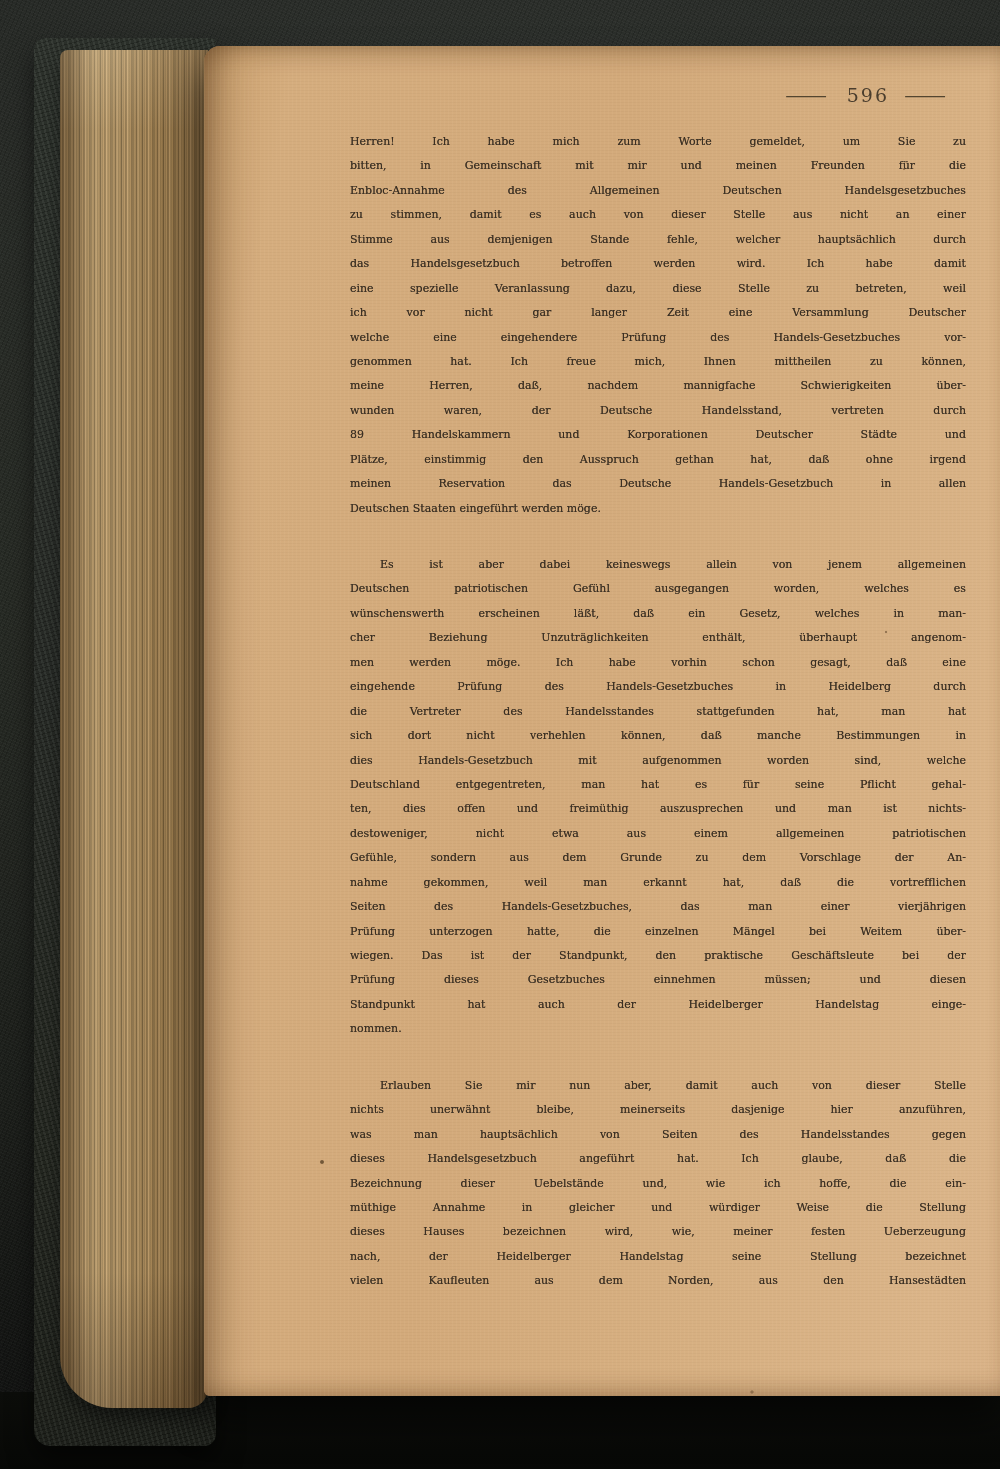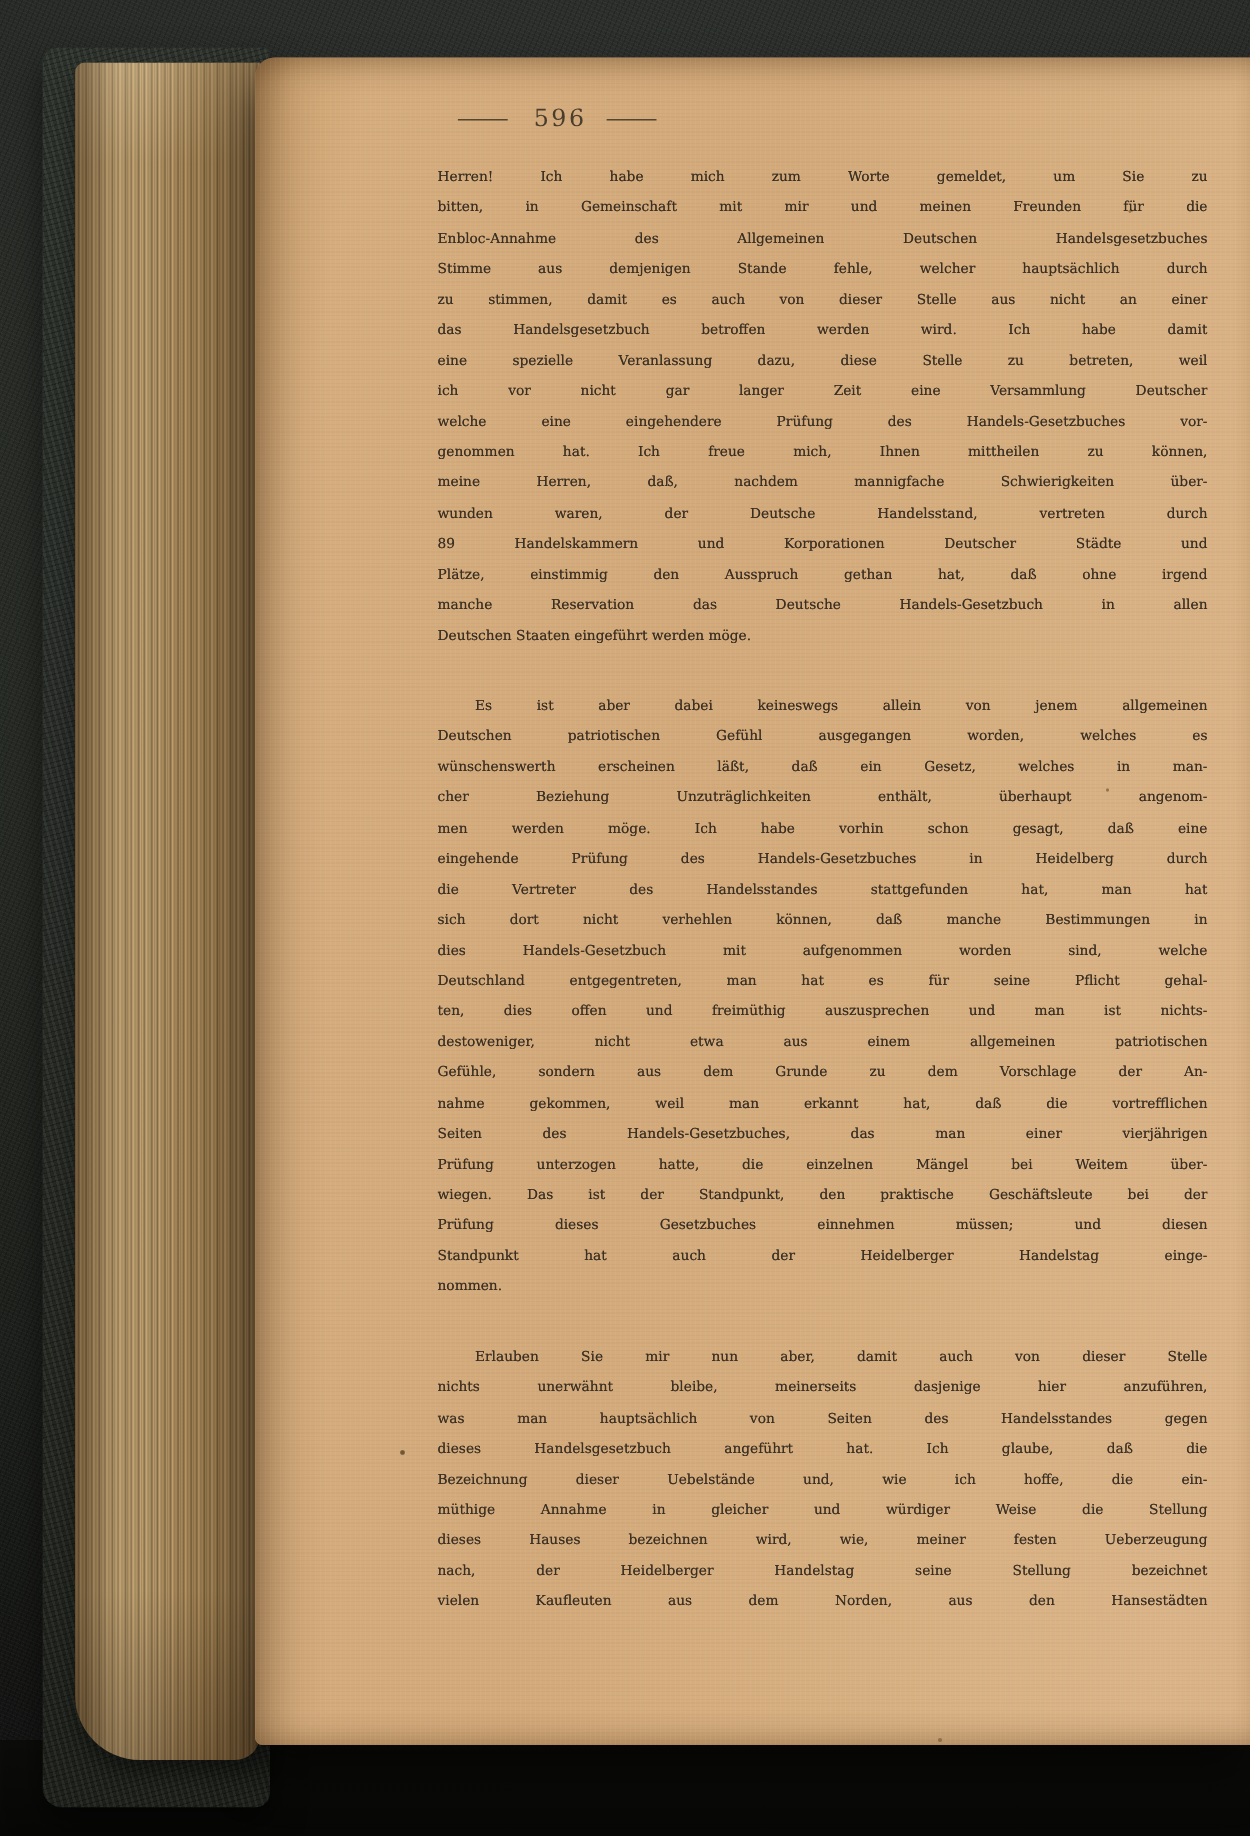--- a/index.html
+++ b/index.html
@@ -93,21 +93,21 @@
   }
   .page-inner {
     position: relative;
     height: 100%;
     padding: 0 34px 0 146px;
     box-sizing: border-box;
   }
   .page-header {
     margin-top: 38px;
     height: 24px;
-    text-align: left;
+    text-align: right;
     color: #4a3d2d;
     font-size: 19px;
     letter-spacing: 2px;
     white-space: nowrap;
   }
   .page-header .dash {
     display: inline-block;
     transform: scaleX(2.3);
     margin: 0 28px;
     color: #53452f;
@@ -143,32 +143,32 @@
     <div class="paper-texture"></div>
     <div class="page-inner">
       <div class="page-header">
         <span class="dash">—</span><span>596</span><span class="dash">—</span>
       </div>
       <div class="page-body" id="page-body">
           <div class="para">
             <div class="tline">Herren! Ich habe mich zum Worte gemeldet, um Sie zu</div>
             <div class="tline">bitten, in Gemeinschaft mit mir und meinen Freunden für die</div>
             <div class="tline">Enbloc-Annahme des Allgemeinen Deutschen Handelsgesetzbuches</div>
+            <div class="tline">zu stimmen, damit es auch von dieser Stelle aus nicht an einer</div>
             <div class="tline">Stimme aus demjenigen Stande fehle, welcher hauptsächlich durch</div>
-            <div class="tline">zu stimmen, damit es auch von dieser Stelle aus nicht an einer</div>
             <div class="tline">das Handelsgesetzbuch betroffen werden wird. Ich habe damit</div>
             <div class="tline">eine spezielle Veranlassung dazu, diese Stelle zu betreten, weil</div>
             <div class="tline">ich vor nicht gar langer Zeit eine Versammlung Deutscher</div>
             <div class="tline">welche eine eingehendere Prüfung des Handels-Gesetzbuches vor-</div>
             <div class="tline">genommen hat. Ich freue mich, Ihnen mittheilen zu können,</div>
             <div class="tline">meine Herren, daß, nachdem mannigfache Schwierigkeiten über-</div>
             <div class="tline">wunden waren, der Deutsche Handelsstand, vertreten durch</div>
             <div class="tline">89 Handelskammern und Korporationen Deutscher Städte und</div>
             <div class="tline">Plätze, einstimmig den Ausspruch gethan hat, daß ohne irgend</div>
-            <div class="tline">manche Reservation das Deutsche Handels-Gesetzbuch in allen</div>
+            <div class="tline">meinen Reservation das Deutsche Handels-Gesetzbuch in allen</div>
             <div class="tline tline-endpara">Deutschen Staaten eingeführt werden möge.</div>
           </div>
           <div class="para">
             <div class="tline tline-indent">Es ist aber dabei keineswegs allein von jenem allgemeinen</div>
             <div class="tline">Deutschen patriotischen Gefühl ausgegangen worden, welches es</div>
             <div class="tline">wünschenswerth erscheinen läßt, daß ein Gesetz, welches in man-</div>
             <div class="tline">cher Beziehung Unzuträglichkeiten enthält, überhaupt angenom-</div>
             <div class="tline">men werden möge. Ich habe vorhin schon gesagt, daß eine</div>
             <div class="tline">eingehende Prüfung des Handels-Gesetzbuches in Heidelberg durch</div>
             <div class="tline">die Vertreter des Handelsstandes stattgefunden hat, man hat</div>

